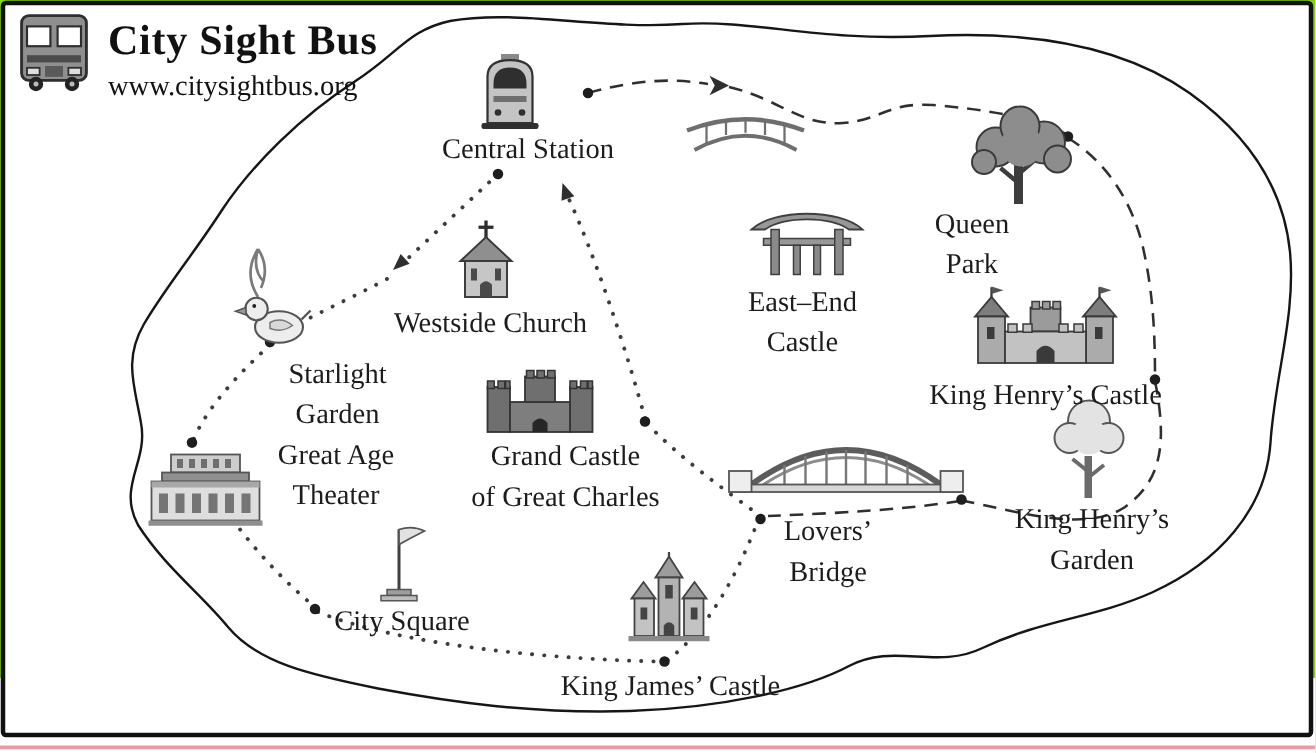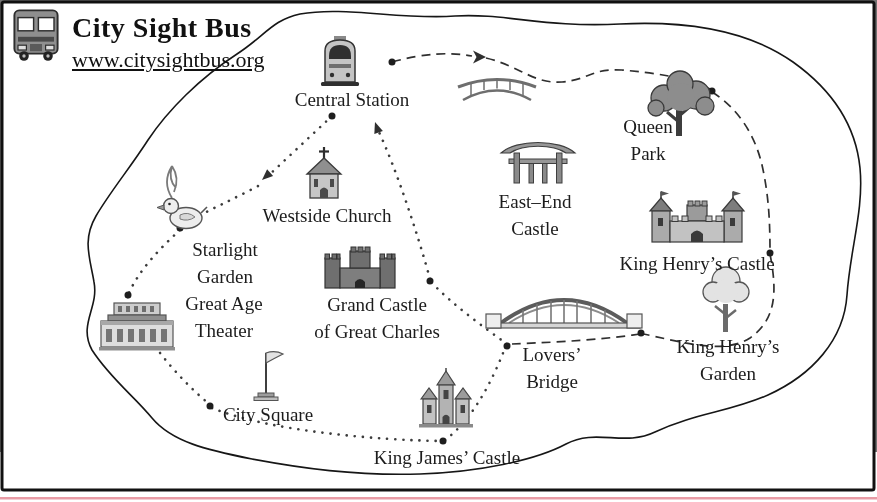--- a/index.html
+++ b/index.html
@@ -1,24 +1,24 @@
 <!DOCTYPE html>
 <html><head>
 <meta charset="utf-8">
 <title>City Sight Bus Map</title>
 <style>
   * { margin:0; padding:0; box-sizing:border-box; }
   html,body { width:877px; height:502px; background:#ffffff; overflow:hidden; }
   body { font-family:"Liberation Serif", "DejaVu Serif", serif; }
-  .stage { position:relative; width:877px; height:452px; background:#737373; }
+  .stage { position:relative; width:877px; height:452px; background:#84cc16; }
   .map-svg { position:absolute; left:0; top:0; }
   .logo { position:absolute; left:12px; top:8px; display:flex; gap:12px; align-items:flex-start; }
   .logo-text { padding-top:4px; }
   .logo-title { font-size:28px; font-weight:bold; color:#111; letter-spacing:0.5px; }
-  .logo-url { font-size:22px; color:#111; text-decoration:underline; margin-top:3px; }
+  .logo-url { font-size:19px; color:#111; margin-top:3px; }
   .loc-label { position:absolute; transform:translateX(-50%); text-align:center;
                font-size:19px; line-height:27px; color:#1c1c1c; white-space:nowrap; }
 </style>
 </head>
 <body>
 
 <div class="stage">
 
   <svg class="map-svg" width="877" height="502" viewBox="0 0 877 502">
 
@@ -253,21 +253,21 @@
       <circle cx="30" cy="40" r="1.4" fill="#bbb"></circle>
     </svg>
     <div class="logo-text">
       <div class="logo-title">City Sight Bus</div>
       <div class="logo-url">www.citysightbus.org</div>
     </div>
   </div>
 
   <div class="loc-label" style="left:352px; top:86px;">Central Station</div>
 
-  <div class="loc-label" style="left:648px; top:113px;">
+  <div class="loc-label" style="left:648px; top:136px;">
     <div>Queen</div>
     <div>Park</div>
   </div>
 
   <div class="loc-label" style="left:535px; top:188px;">
     <div>East–End</div>
     <div>Castle</div>
   </div>
 
   <div class="loc-label" style="left:697px; top:250px;">King Henry’s Castle</div>

